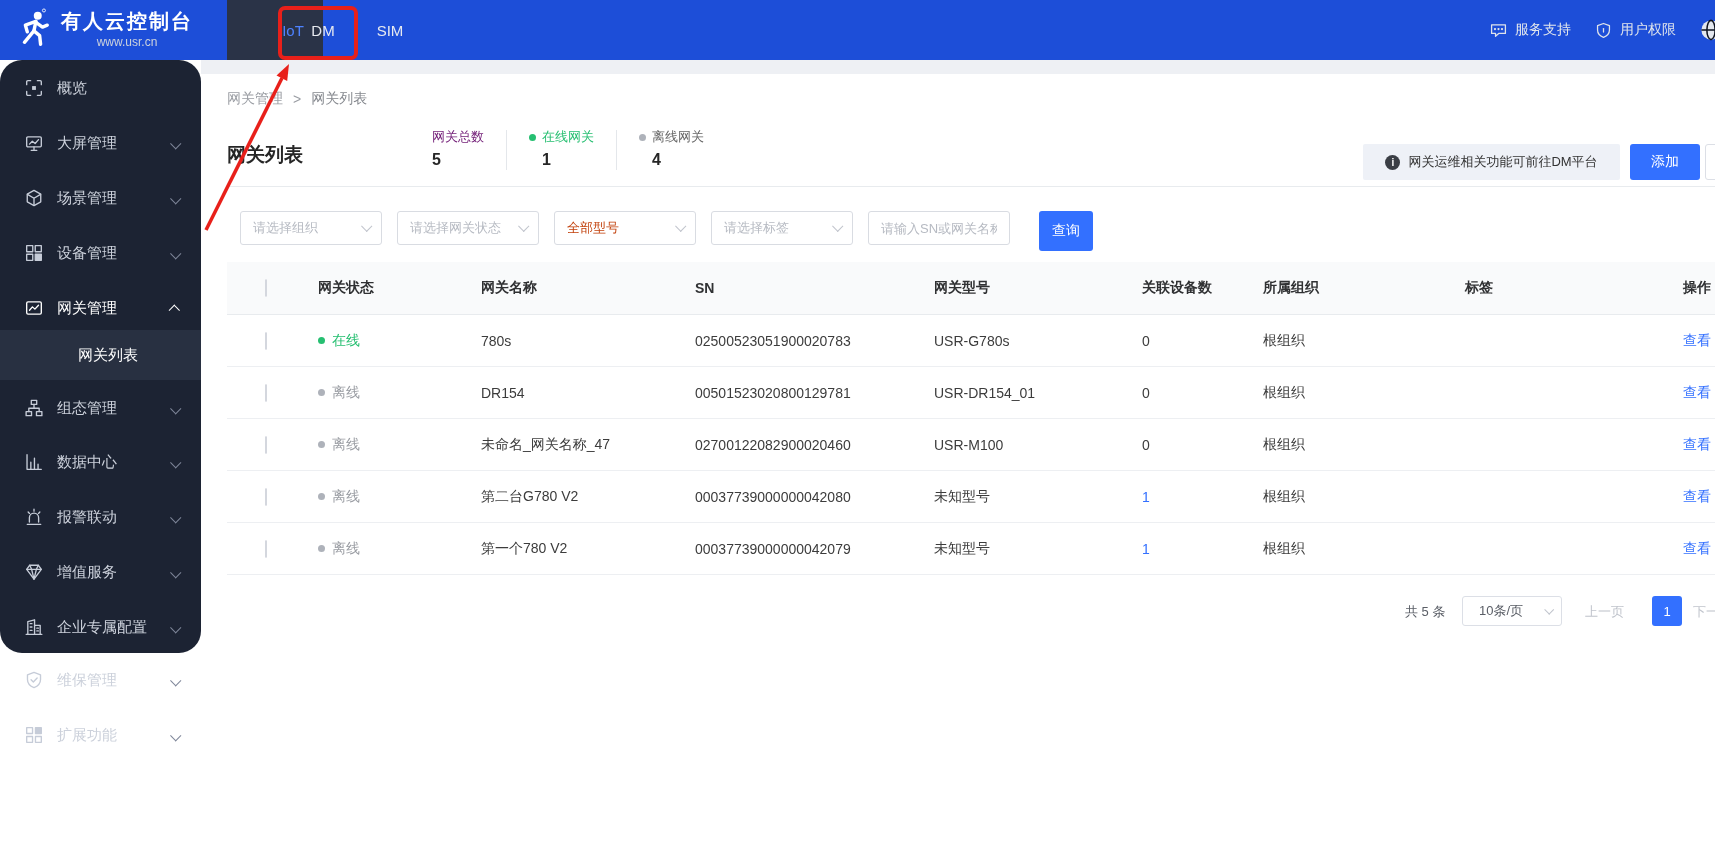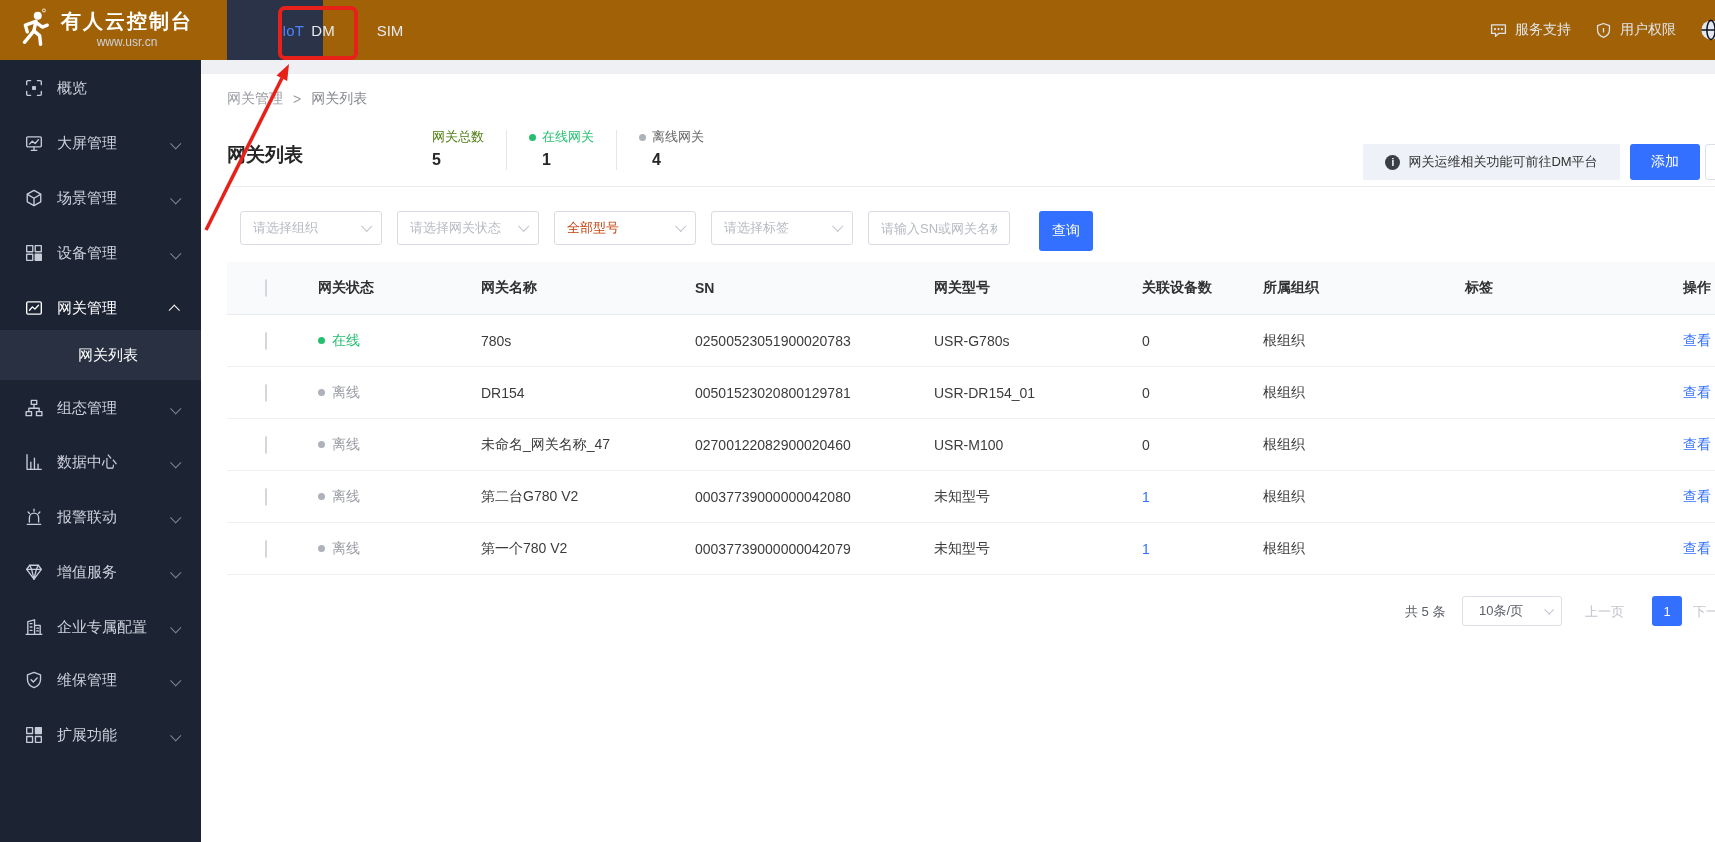--- a/index.html
+++ b/index.html
@@ -1,52 +1,52 @@
 <!DOCTYPE html>
 <html><head>
 <meta charset="utf-8">
 <style>
   html,body{margin:0;padding:0;}
   body{width:1715px;height:842px;overflow:hidden;font-family:"Liberation Sans","DejaVu Sans",sans-serif;background:#fff;}
   .app{position:relative;width:1715px;height:842px;overflow:hidden;background:#fff;}
 
   
-  .topbar{position:absolute;left:0;top:0;width:100%;height:60px;background:#a16207;z-index:5;}
+  .topbar{position:absolute;left:0;top:0;width:100%;height:60px;background:#1d4ed8;z-index:5;}
   .logo{position:absolute;left:14px;top:7px;display:flex;align-items:center;gap:9px;cursor:pointer;}
   .logo-txt{display:flex;flex-direction:column;align-items:center;}
   .logo-t1{color:#fff;font-size:20px;font-weight:bold;letter-spacing:2px;line-height:24px;}
   .logo-t2{color:#ccd2dc;font-size:12px;line-height:14px;margin-top:2px;}
   .tab{position:absolute;top:0;height:60px;display:flex;align-items:center;justify-content:center;font-size:15px;color:#e6e9ef;cursor:pointer;}
   .tab-iot{left:227px;width:60px;background:#2a3347;color:#4d82ff;padding-left:36px;}
   .tab-dm{left:291px;width:64px;}
   .tab-sim{left:359px;width:62px;}
   .topbar-right{position:absolute;right:-7px;top:0;height:60px;display:flex;align-items:center;gap:24px;}
   .tr-item{display:flex;align-items:center;gap:8px;color:#e2e6ec;font-size:14px;cursor:pointer;white-space:nowrap;}
 
   
-  .sidebar{position:absolute;left:0;top:60px;width:201px;height:782px;background:#1c2333;z-index:4;}
+  .sidebar{position:absolute;left:0;top:60px;width:201px;height:593px;background:#1c2333;z-index:4;border-radius:22px;}
   .side-item{position:absolute;left:0;width:201px;height:50px;color:#ccd1db;font-size:15px;cursor:pointer;}
   .side-item .ico{position:absolute;left:25px;top:16px;width:18px;height:18px;display:flex;}
   .side-item .lbl{position:absolute;left:57px;top:50%;transform:translateY(-50%);}
   .side-item .chev{position:absolute;right:22px;top:50%;transform:translateY(-50%);color:#7e8699;}
   .side-item.act{color:#fff;}
   .side-sub{position:absolute;left:0;width:201px;height:50px;background:#283041;color:#fff;font-size:15px;cursor:pointer;}
   .side-sub .lbl2{position:absolute;left:78px;top:50%;transform:translateY(-50%);}
   .cv{display:inline-block;width:7px;height:7px;border-right:1.5px solid currentColor;border-bottom:1.5px solid currentColor;transform:rotate(45deg) translateY(-1px);}
   .cv.up{transform:rotate(-135deg) translateY(-1px);}
 
   
   .main{position:absolute;left:201px;top:60px;width:1514px;height:782px;background:#fff;overflow:hidden;}
   .strip{position:absolute;left:0;top:0;width:100%;height:14px;background:#eef0f4;}
   .breadcrumb{position:absolute;left:26px;top:30px;font-size:14px;color:#9a9da3;display:flex;align-items:center;gap:10px;}
   .bc-cur{color:#85888e;}
   .page-title{position:absolute;left:26px;top:82px;font-size:19px;font-weight:bold;color:#262626;}
   .stats{position:absolute;left:231px;top:68px;display:flex;align-items:stretch;}
   .stat{display:flex;flex-direction:column;gap:5px;}
-  .stat-label{font-size:13px;color:#4d7c0f;display:flex;align-items:center;gap:6px;white-space:nowrap;}
+  .stat-label{font-size:13px;color:#701a75;display:flex;align-items:center;gap:6px;white-space:nowrap;}
   .stat-value{font-size:16px;font-weight:bold;color:#262626;}
   .stat.online .stat-label{color:#26bf71;}
   .stat.offline .stat-label{color:#666;}
   .stat.online .stat-value,.stat.offline .stat-value{margin-left:13px;}
   .sdot{width:7px;height:7px;border-radius:50%;display:inline-block;}
   .sdot.g{background:#26bf71;} .sdot.o{background:#aeb2ba;}
   .stat-div{width:1px;background:#e4e7eb;margin:2px 22px 0 22px;height:40px;}
   .notice{position:absolute;left:1162px;top:84px;width:257px;height:36px;display:flex;align-items:center;justify-content:center;gap:8px;background:#eef1f7;border-radius:2px;font-size:13px;color:#333;box-sizing:border-box;}
   .info-i{width:15px;height:15px;border-radius:50%;background:#3a3e45;color:#fff;font-size:10px;font-weight:bold;display:flex;align-items:center;justify-content:center;flex:0 0 15px;}
   .btn{display:flex;align-items:center;justify-content:center;border-radius:3px;cursor:pointer;box-sizing:border-box;}

